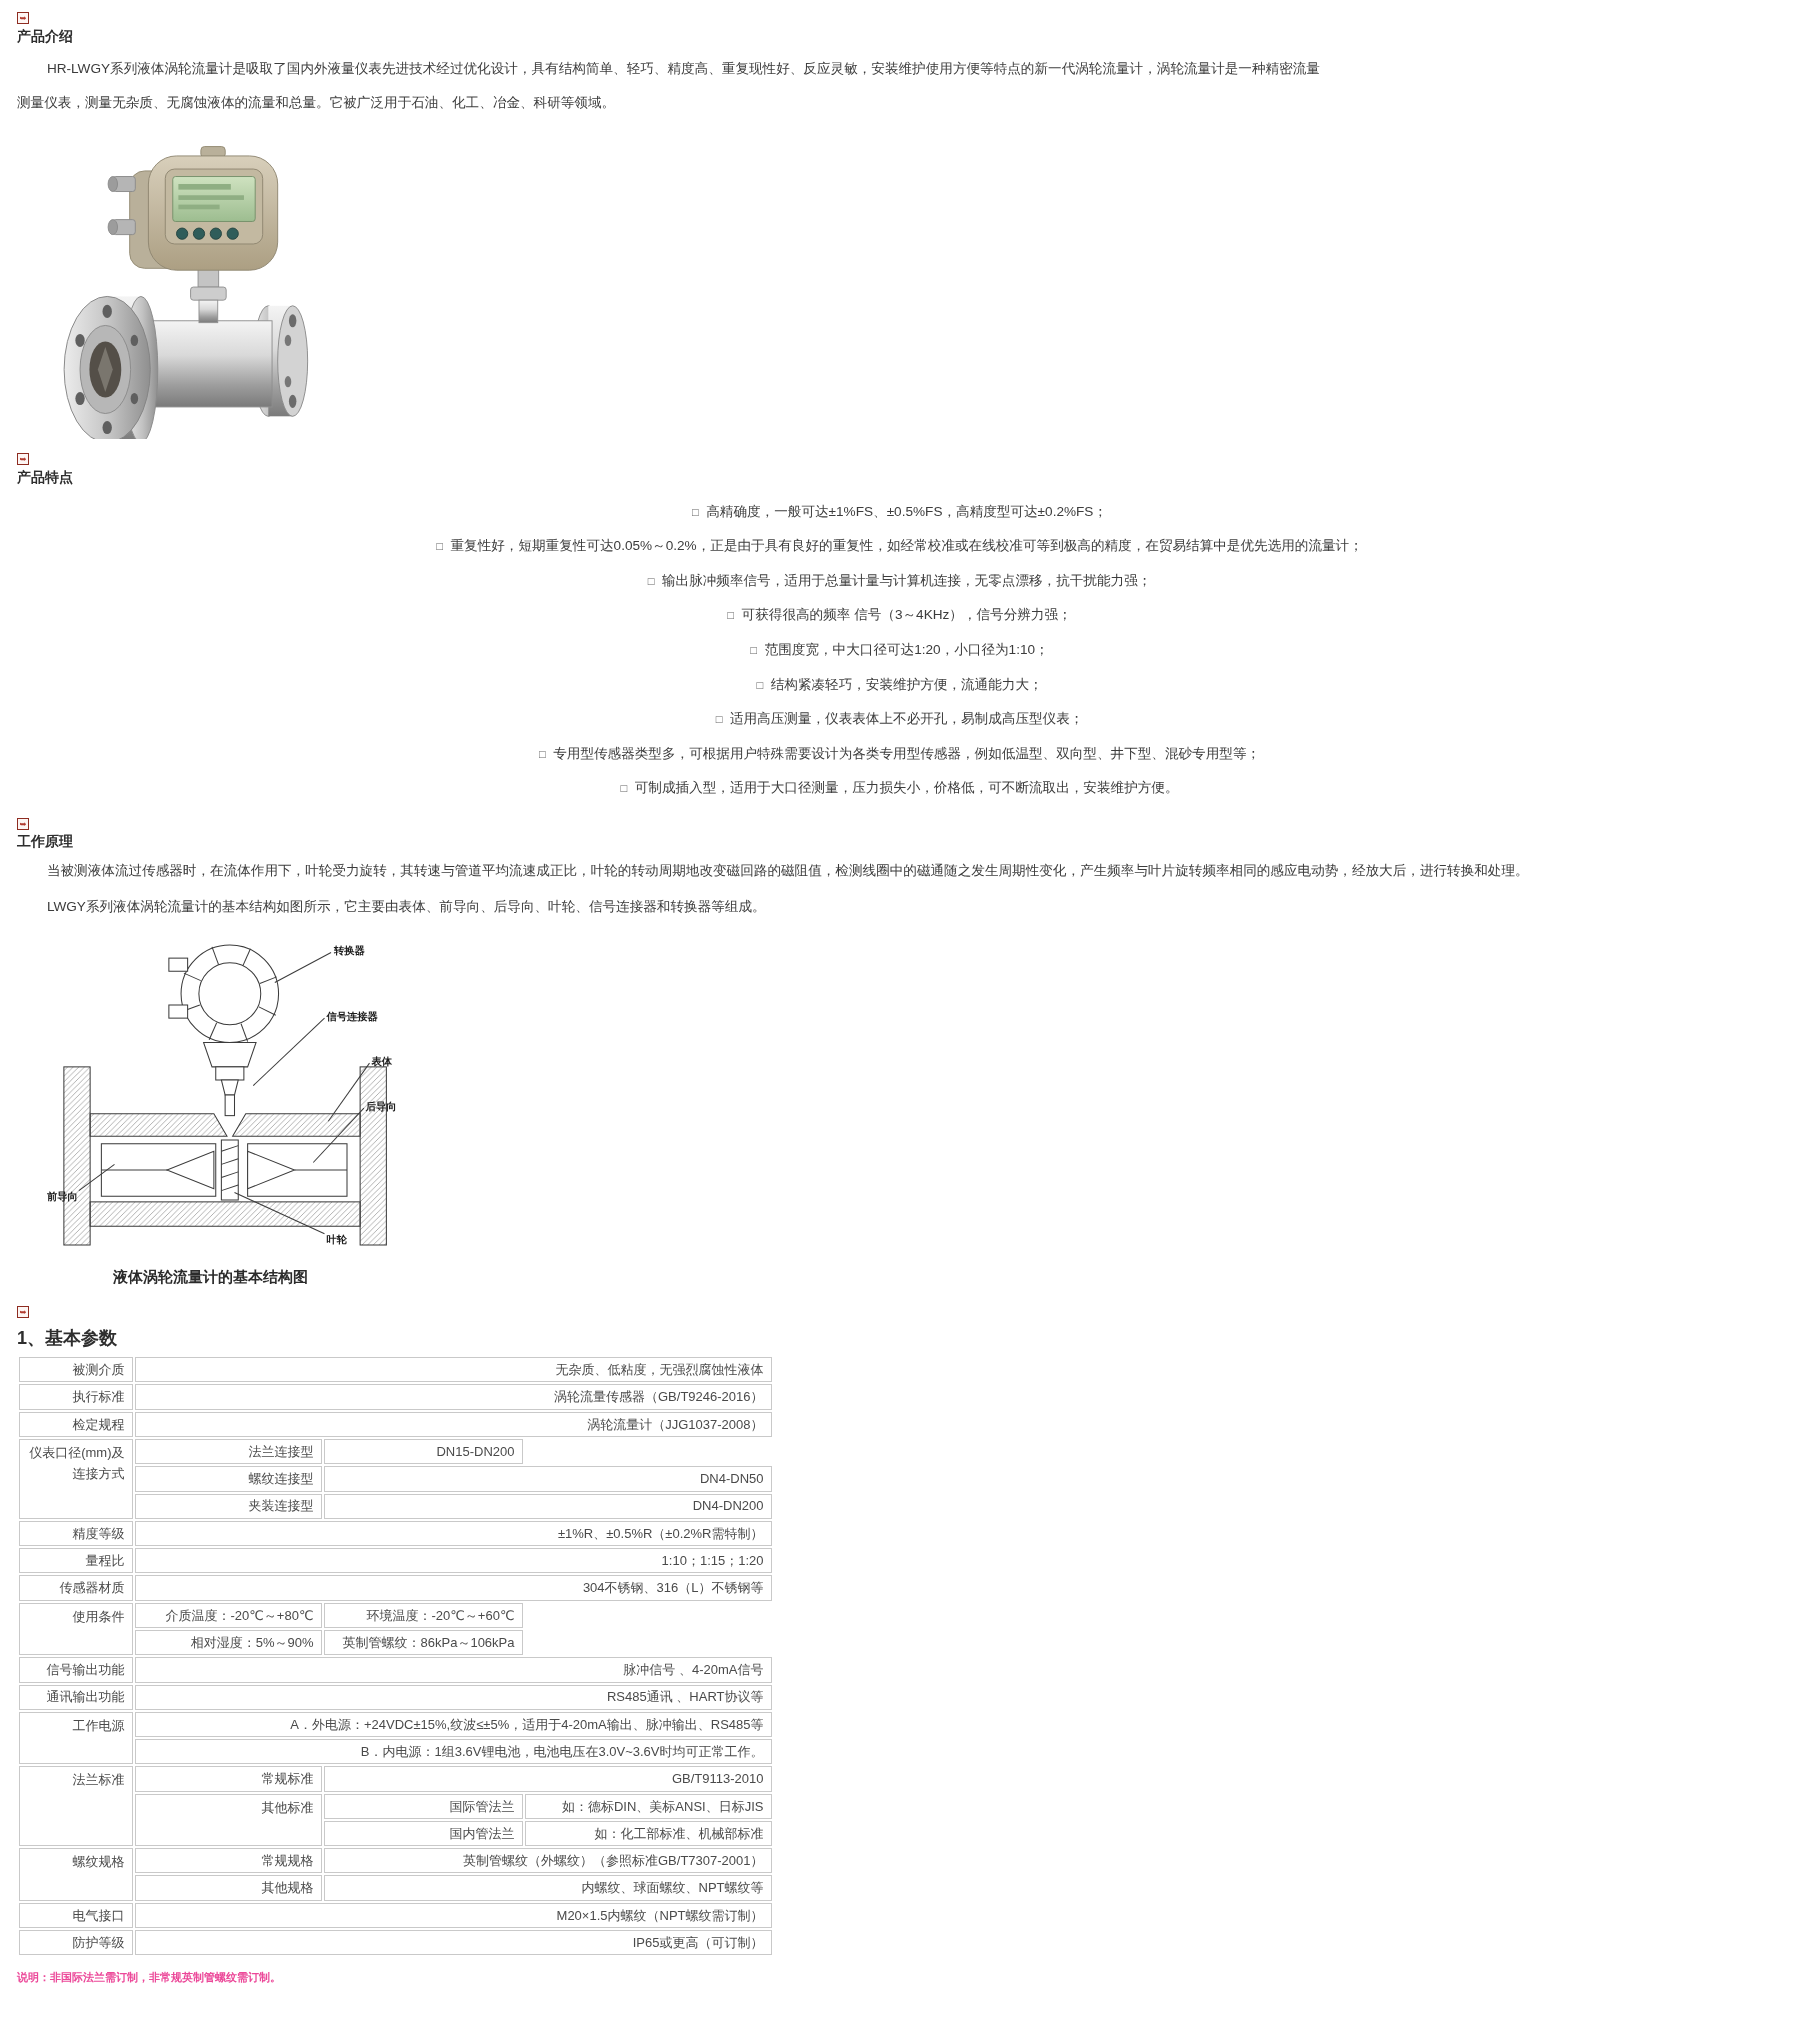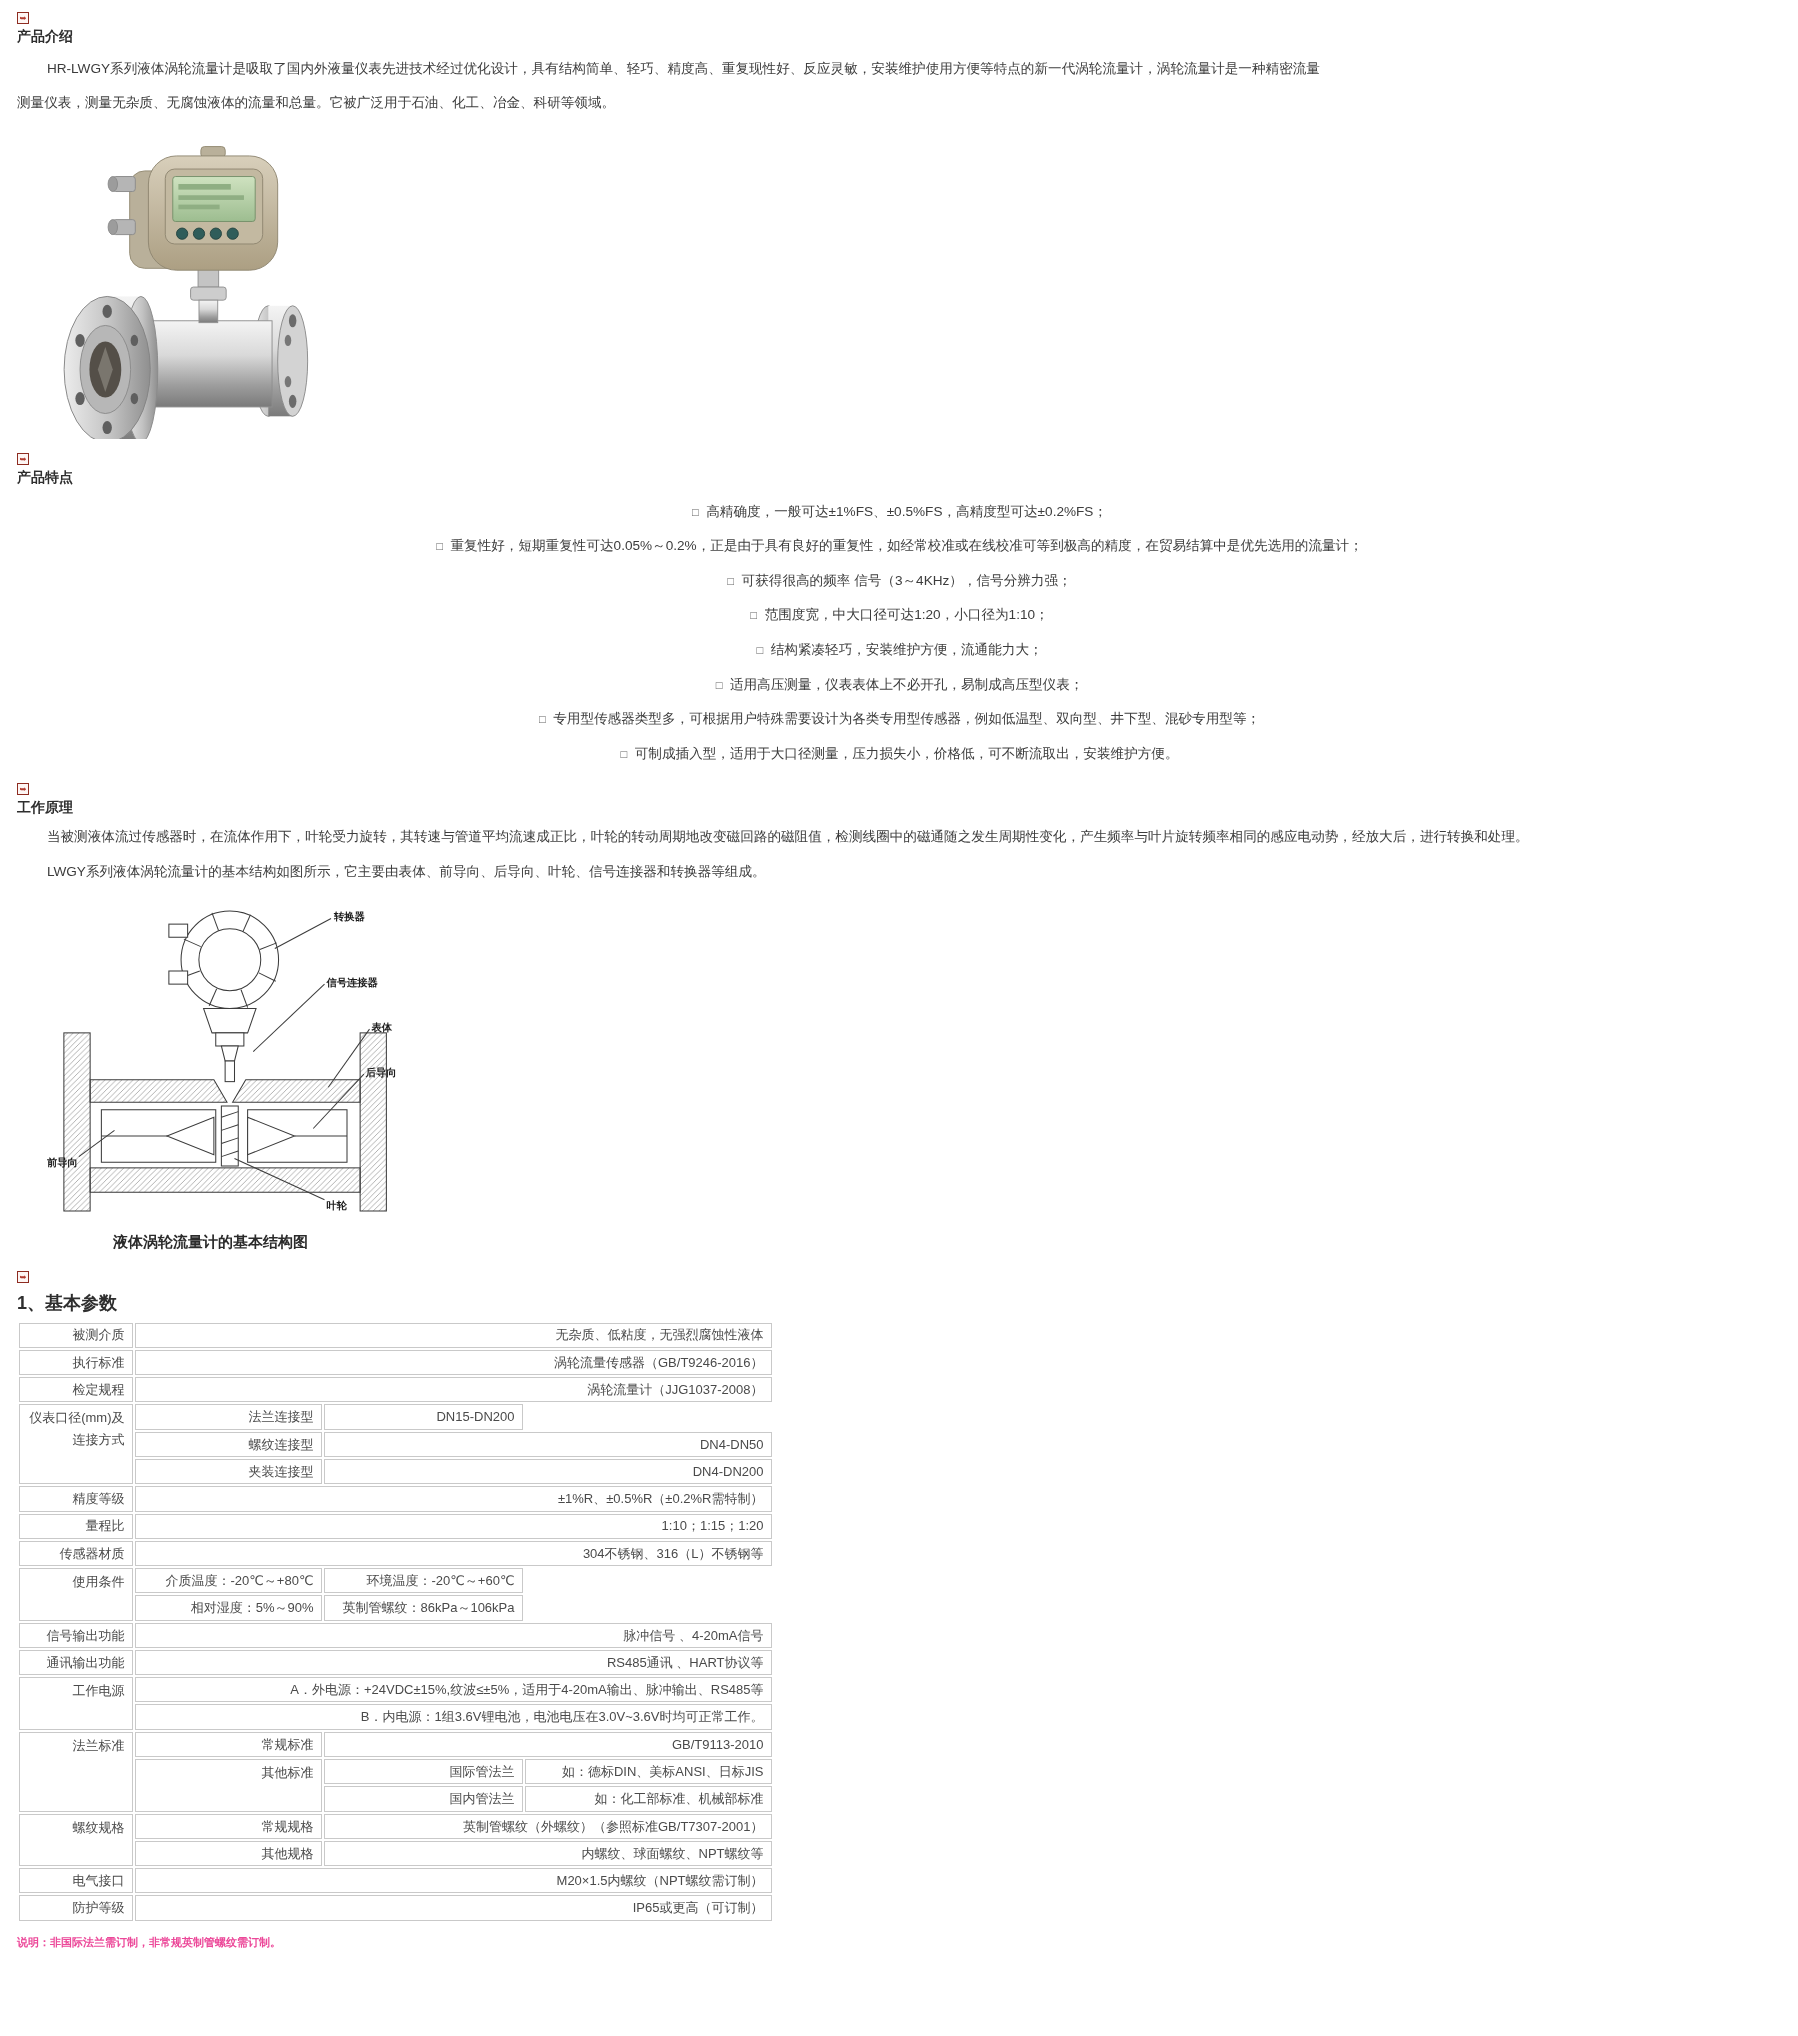--- a/index.html
+++ b/index.html
@@ -162,20 +162,21 @@
   </div>
 
   <div class="mark-row" style="margin-top:9.4px;">
     <span class="mark-icon">➥</span>
   </div>
   <h3 class="sec">产品特点</h3>
 
   <div class="features">
     <div class="feature-row"><span class="sq">□</span><span>高精确度，一般可达±1%FS、±0.5%FS，高精度型可达±0.2%FS；</span></div>
     <div class="feature-row"><span class="sq">□</span><span>重复性好，短期重复性可达0.05%～0.2%，正是由于具有良好的重复性，如经常校准或在线校准可等到极高的精度，在贸易结算中是优先选用的流量计；</span></div>
+    <div class="feature-row"><span class="sq">□</span><span>输出脉冲频率信号，适用于总量计量与计算机连接，无零点漂移，抗干扰能力强；</span></div>
     <div class="feature-row"><span class="sq">□</span><span>可获得很高的频率 信号（3～4KHz），信号分辨力强；</span></div>
     <div class="feature-row"><span class="sq">□</span><span>范围度宽，中大口径可达1:20，小口径为1:10；</span></div>
     <div class="feature-row"><span class="sq">□</span><span>结构紧凑轻巧，安装维护方便，流通能力大；</span></div>
     <div class="feature-row"><span class="sq">□</span><span>适用高压测量，仪表表体上不必开孔，易制成高压型仪表；</span></div>
     <div class="feature-row"><span class="sq">□</span><span>专用型传感器类型多，可根据用户特殊需要设计为各类专用型传感器，例如低温型、双向型、井下型、混砂专用型等；</span></div>
     <div class="feature-row"><span class="sq">□</span><span>可制成插入型，适用于大口径测量，压力损失小，价格低，可不断流取出，安装维护方便。</span></div>
   </div>
 
   <div class="mark-row">
     <span class="mark-icon">➥</span>

